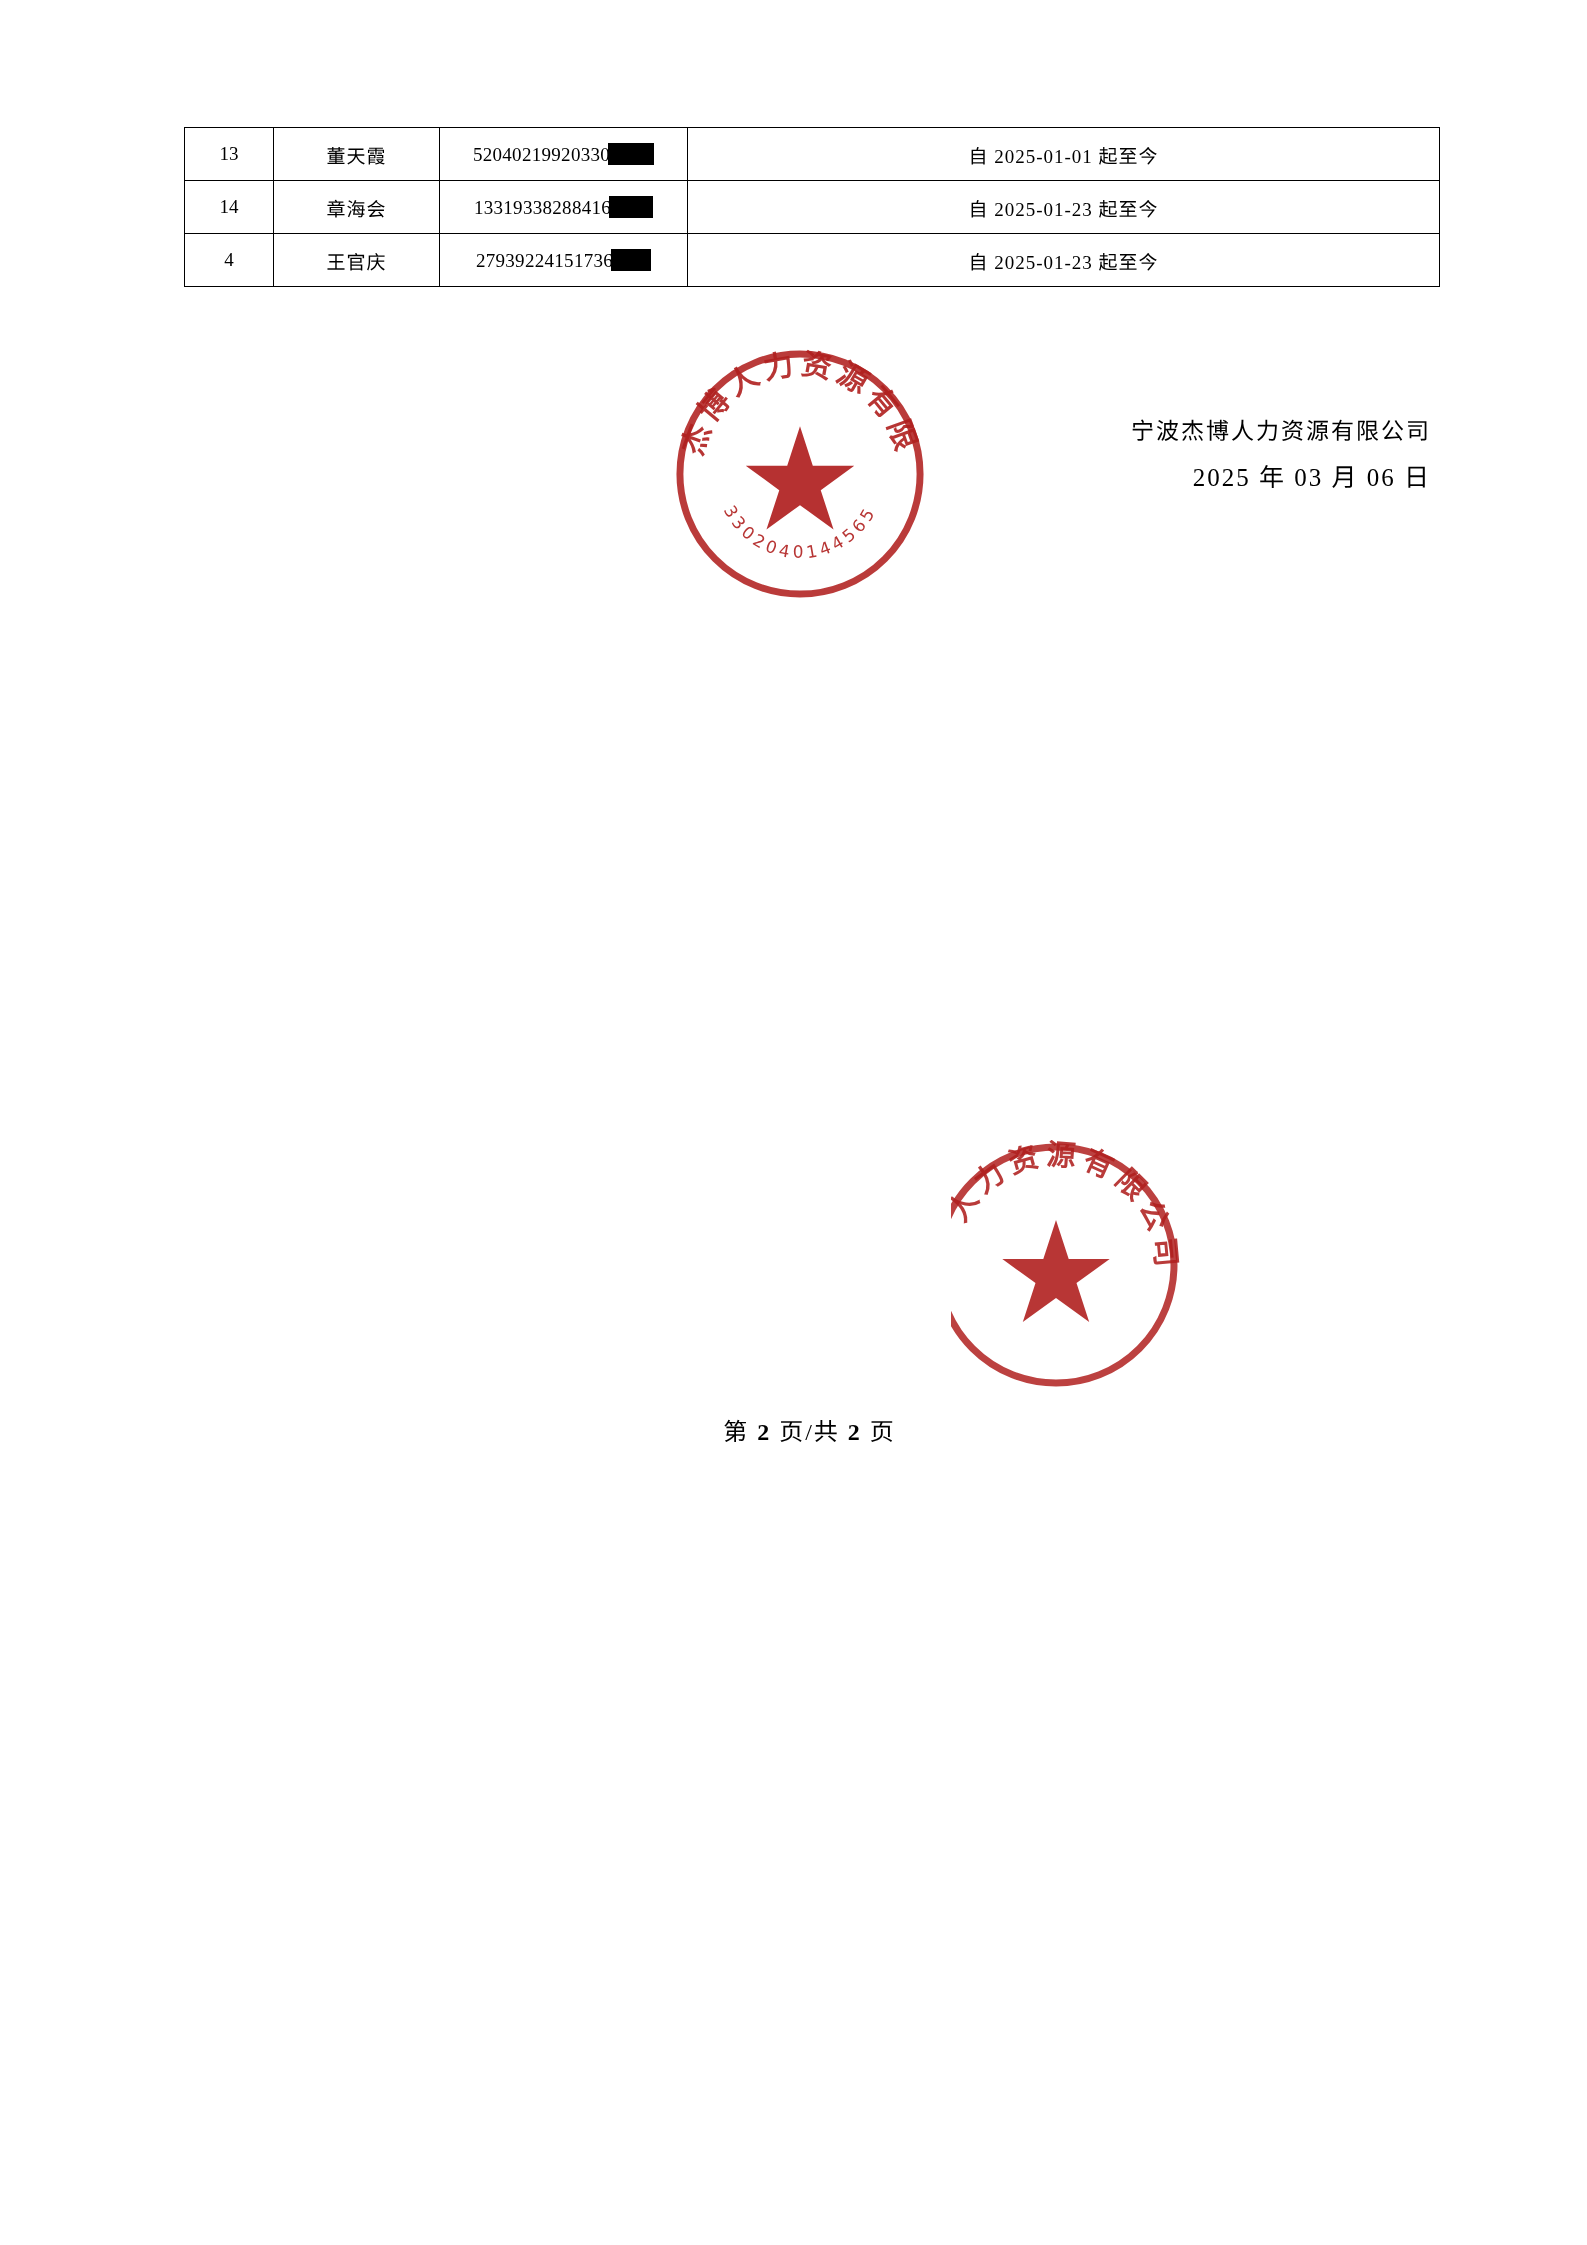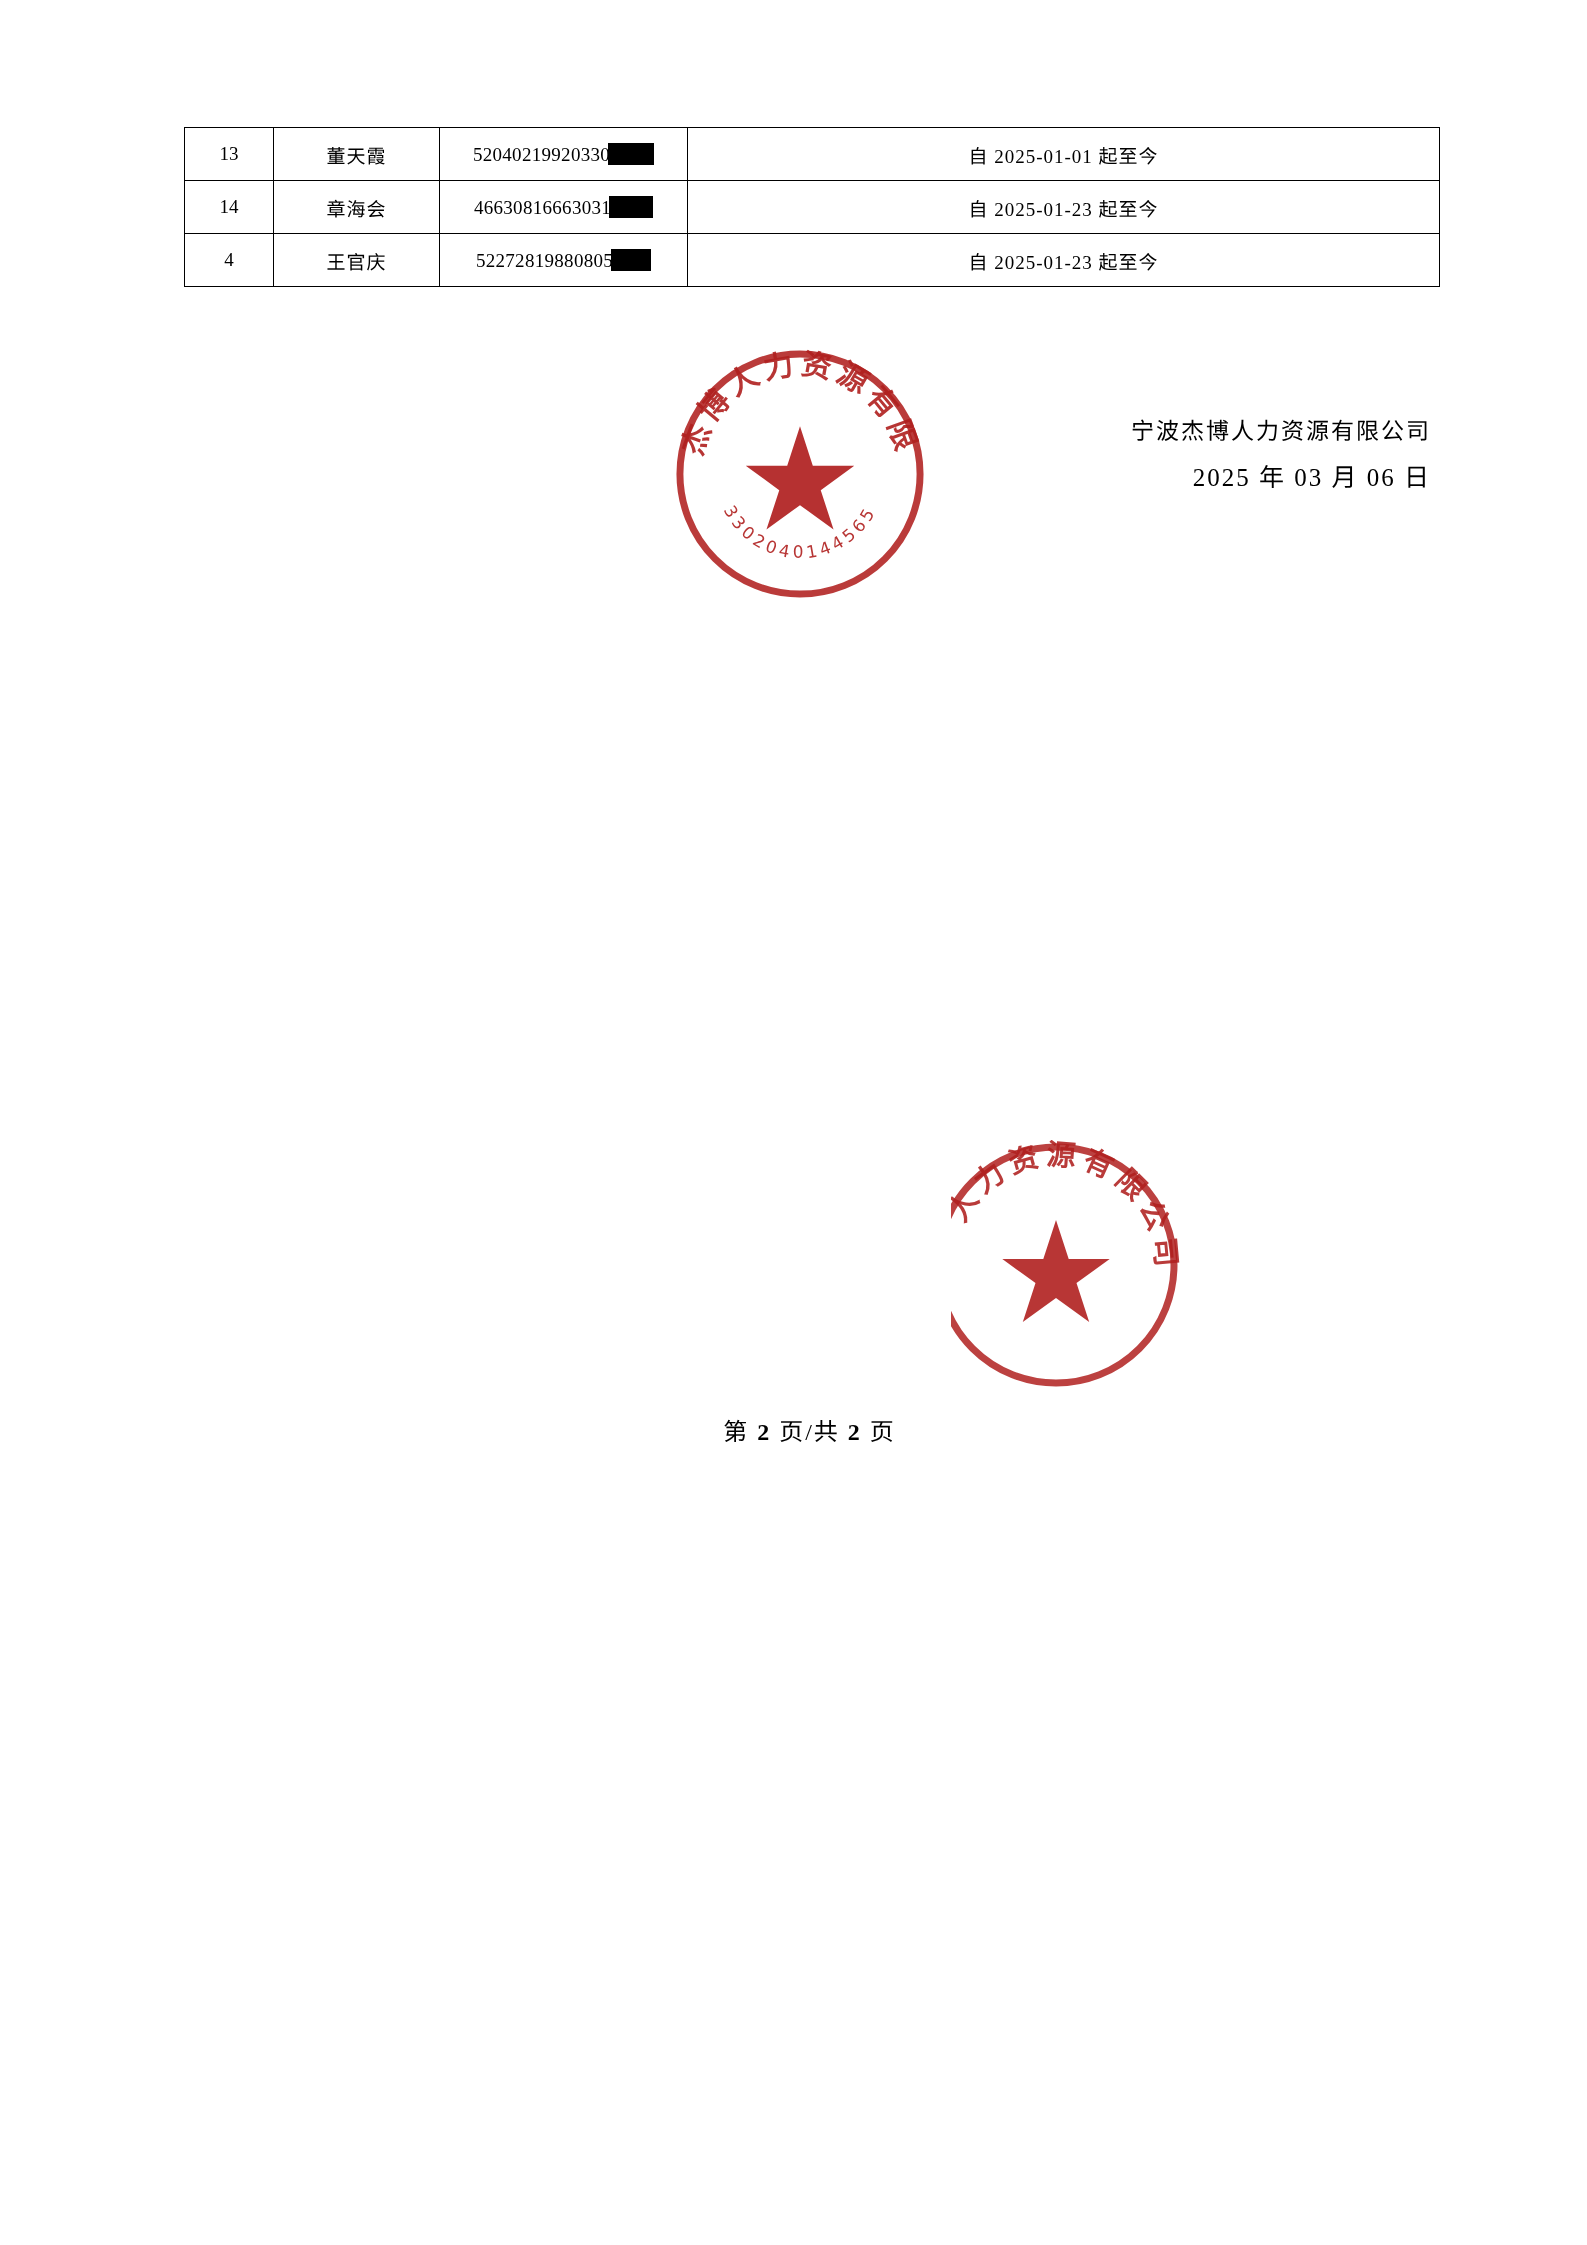--- a/index.html
+++ b/index.html
@@ -135,27 +135,27 @@
     <tbody>
       <tr>
         <td class="col-idx cell-idx">13</td>
         <td class="col-name cell-name">董天霞</td>
         <td class="col-id cell-id"><span>52040219920330</span><span class="redact r-w1"></span></td>
         <td class="col-period cell-period">自 2025-01-01 起至今</td>
       </tr>
       <tr>
         <td class="col-idx cell-idx">14</td>
         <td class="col-name cell-name">章海会</td>
-        <td class="col-id cell-id"><span>46630816663031</span><span class="redact r-w2"></span></td>
+        <td class="col-id cell-id"><span>13319338288416</span><span class="redact r-w2"></span></td>
         <td class="col-period cell-period">自 2025-01-23 起至今</td>
       </tr>
       <tr>
         <td class="col-idx cell-idx">4</td>
         <td class="col-name cell-name">王官庆</td>
-        <td class="col-id cell-id"><span>52272819880805</span><span class="redact r-w3"></span></td>
+        <td class="col-id cell-id"><span>27939224151736</span><span class="redact r-w3"></span></td>
         <td class="col-period cell-period">自 2025-01-23 起至今</td>
       </tr>
     </tbody>
   </table>
 
   <div class="sign-block">
     <div>宁波杰博人力资源有限公司</div>
     <div class="sign-date">2025 年 03 月 06 日</div>
   </div>
 

